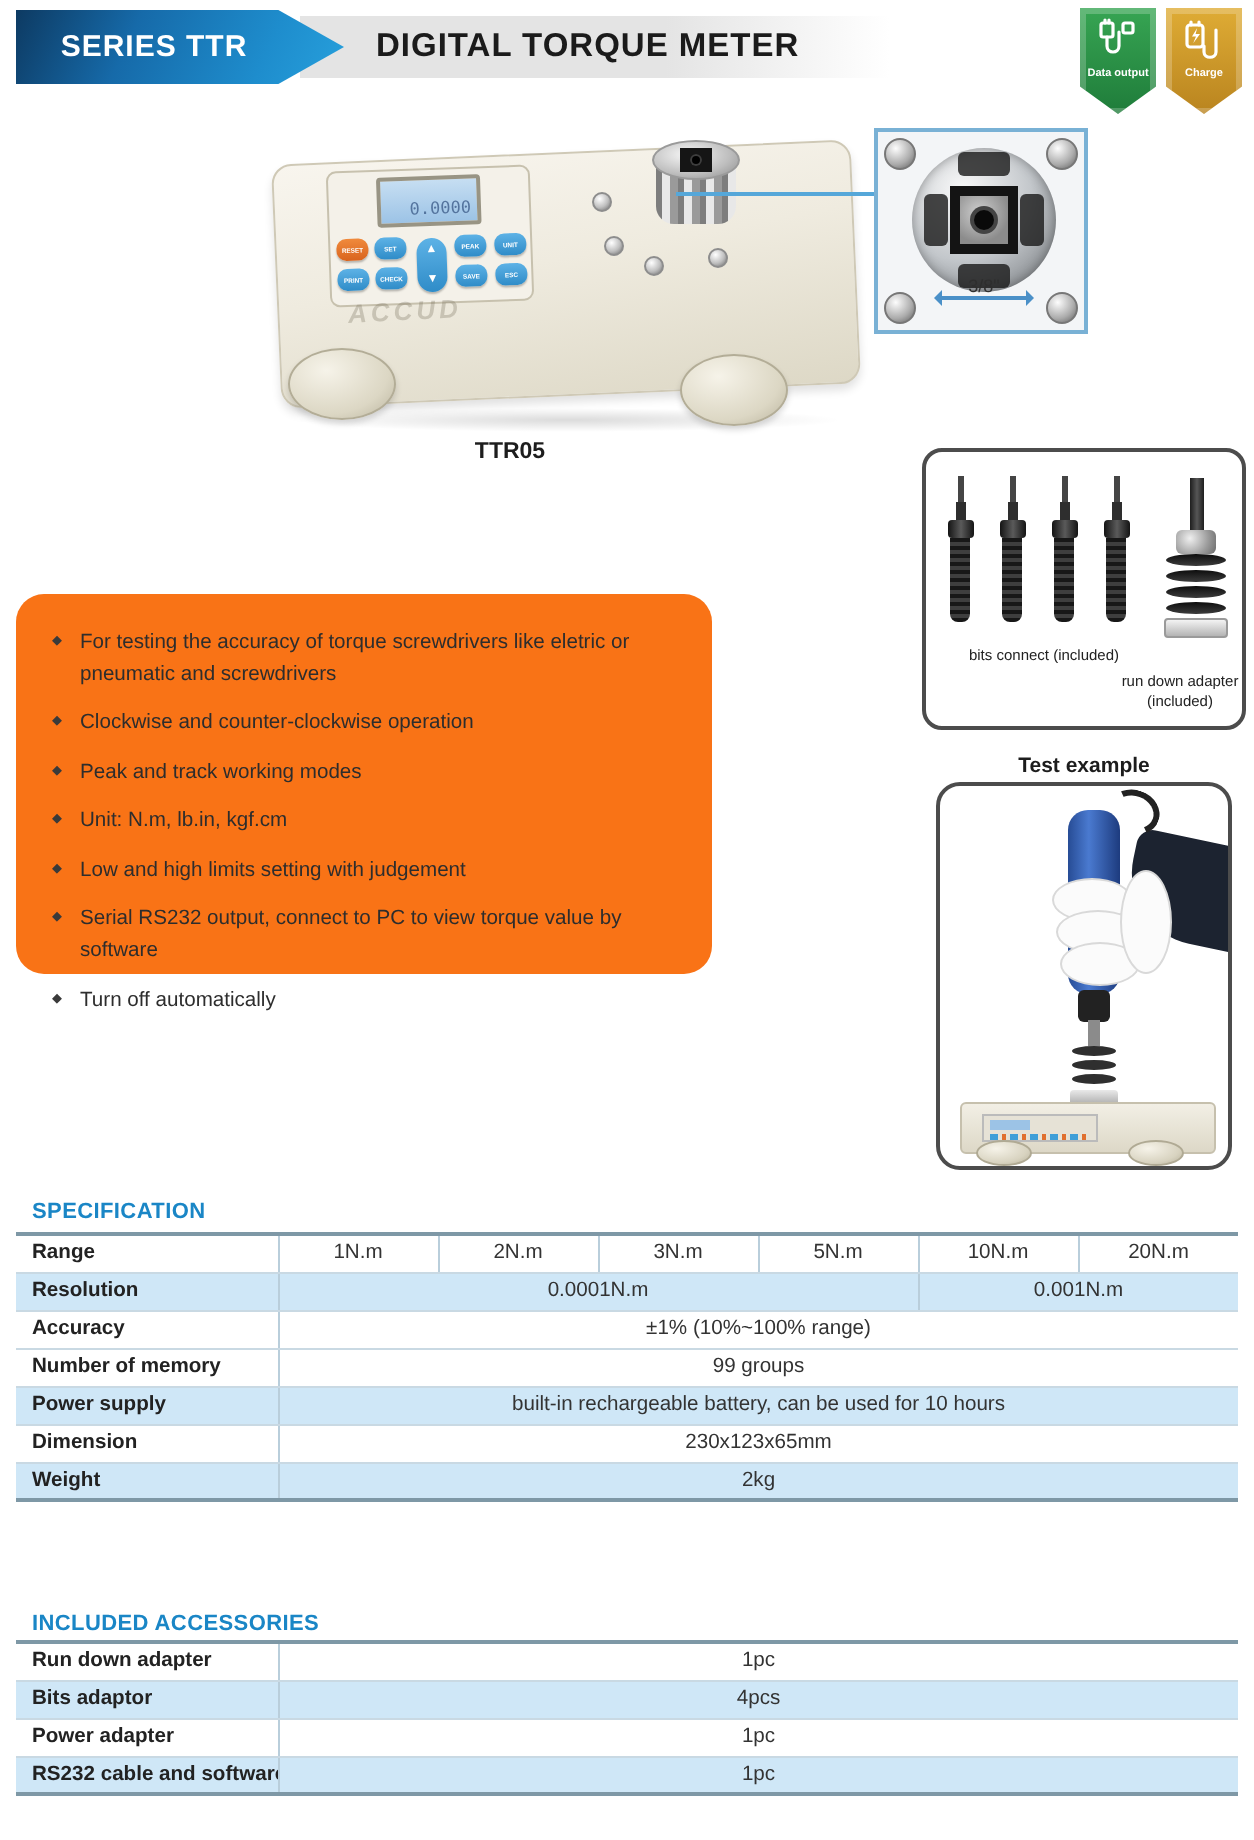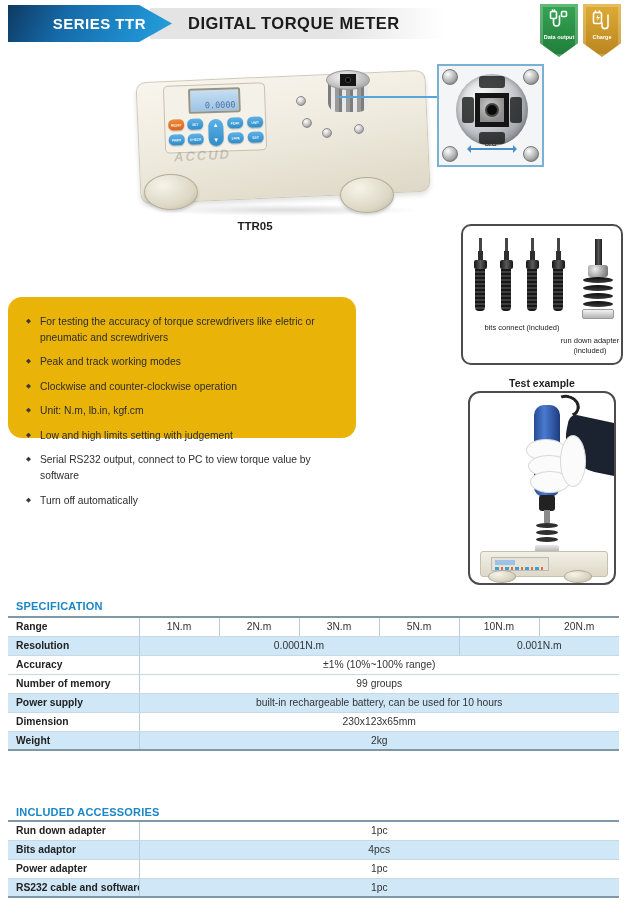--- a/index.html
+++ b/index.html
@@ -7,21 +7,21 @@
   .page { position:relative; width:627px; height:920px; background:#fff; overflow:hidden; }
 
   
   .hdr-gray { position:absolute; left:150px; top:8px; width:295px; height:31px;
     background:linear-gradient(to right,#e4e4e4 0%,#e4e4e4 62%,rgba(228,228,228,0) 100%);
     display:flex; align-items:center; padding-left:38px; z-index:1; }
   .hdr-gray span { font-size:16.5px; font-weight:bold; letter-spacing:.5px; color:#1b1b1b; }
   .hdr-arrow { position:absolute; left:8px; top:5px; width:164px; height:37px; z-index:2;
     clip-path:polygon(0 0,80% 0,100% 50%,80% 100%,0 100%);
     background:linear-gradient(115deg,#0d3a62 0%,#166aa9 35%,#1e8dcd 75%,#27a0dc 100%);
-    display:flex; align-items:center; justify-content:flex-end; padding-right:26px; }
+    display:flex; align-items:center; justify-content:center; padding-right:26px; }
   .hdr-arrow span { color:#fff; font-weight:bold; font-size:15px; letter-spacing:.5px; }
 
   .badges { position:absolute; left:540px; top:4px; display:flex; gap:5px; z-index:2; }
   .shield { width:38px; height:53px; clip-path:polygon(0 0,100% 0,100% 74%,50% 100%,0 74%);
     display:flex; flex-direction:column; align-items:center; padding-top:5px;
     box-shadow:inset 0 0 0 3px rgba(255,255,255,.22); }
   .shield.green { background:linear-gradient(#37a553,#1f7c3a); }
   .shield.gold  { background:linear-gradient(#dfAC35,#b9841f); background:linear-gradient(#dfac35,#b9841f); }
   .shield svg { width:22px; height:24px; }
   .shield .blabel { font-size:5.5px; font-weight:bold; color:#fff; margin-top:1px; white-space:nowrap; }
@@ -86,22 +86,22 @@
   .dim .dtext { font-size:9px; color:#2e2e2e; }
   .dim .dline { position:relative; margin-top:0px; height:2px; background:#4a90c8; }
   .dim .dline::before, .dim .dline::after { content:""; position:absolute; top:-3px; border:4px solid transparent; }
   .dim .dline::before { left:-2px; border-right-color:#4a90c8; border-left:0; }
   .dim .dline::after  { right:-2px; border-left-color:#4a90c8; border-right:0; }
 
   .model-label { position:absolute; left:205px; top:220px; width:100px; text-align:center;
     font-size:11.5px; font-weight:bold; color:#1d1d1d; }
 
   
-  .features { position:absolute; left:8px; top:297px; width:348px; height:141px;
-    background:#eab308; border-radius:14px; padding:17px 14px 0 18px; }
+  .features { position:absolute; left:8px; top:297px; width:348px; height:190px;
+    background:#f97316; border-radius:14px; padding:17px 14px 0 18px; }
   .features ul { list-style:none; }
   .features li { position:relative; padding-left:14px; font-size:10.3px; color:#2d2d2d;
     line-height:1.55; margin-bottom:8.5px; }
   .features li::before { content:"◆"; position:absolute; left:0; top:2px; font-size:6.5px; color:#3a3a3a; }
 
   
   .bits-box { position:absolute; left:461px; top:224px; width:162px; height:141px;
     border:2px solid #4c4c4c; border-radius:10px; background:#fff; }
   .bit { position:absolute; width:14px; top:12px; }
   .bit > div { margin:0 auto; }
@@ -258,22 +258,22 @@
       <div class="dtext">3/8"</div>
       <div class="dline"></div>
     </div>
   </div>
 
   <div class="model-label">TTR05</div>
 
   <div class="features">
     <ul>
       <li>For testing the accuracy of torque screwdrivers like eletric or pneumatic and screwdrivers</li>
+      <li>Clockwise and counter-clockwise operation</li>
       <li>Peak and track working modes</li>
-      <li>Clockwise and counter-clockwise operation</li>
       <li>Unit: N.m, lb.in, kgf.cm</li>
       <li>Low and high limits setting with judgement</li>
       <li>Serial RS232 output, connect to PC to view torque value by software</li>
       <li>Turn off automatically</li>
     </ul>
   </div>
 
   <div class="bits-box">
     <div class="bit" style="left:10px;">
       <div class="tip"></div>

